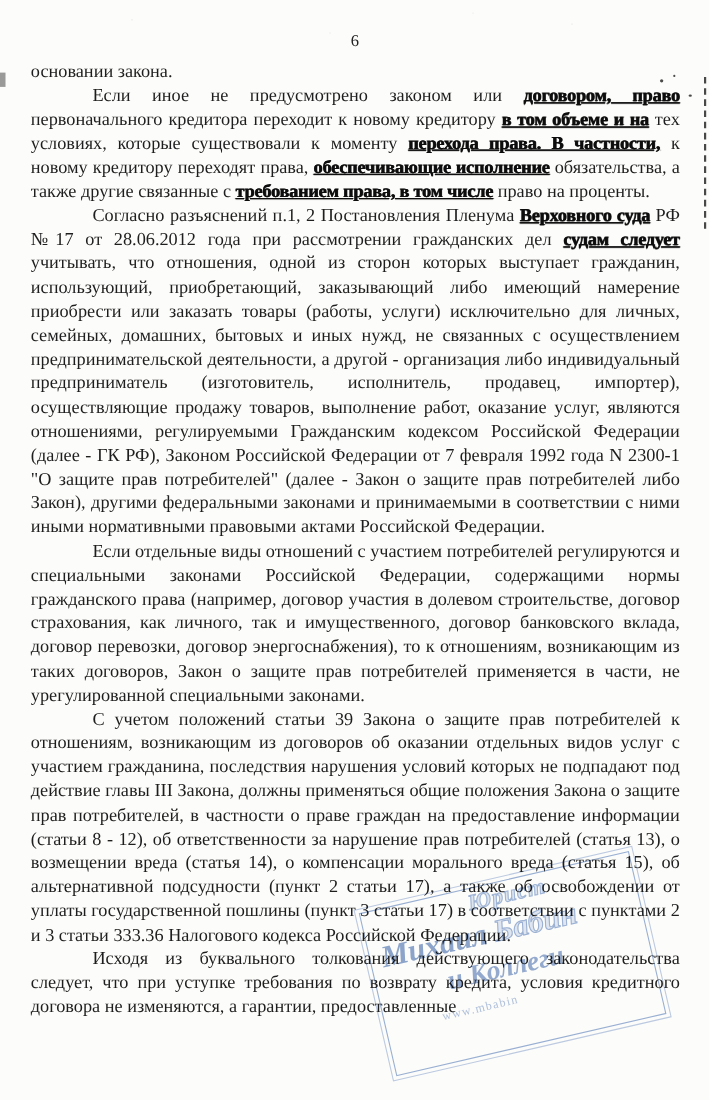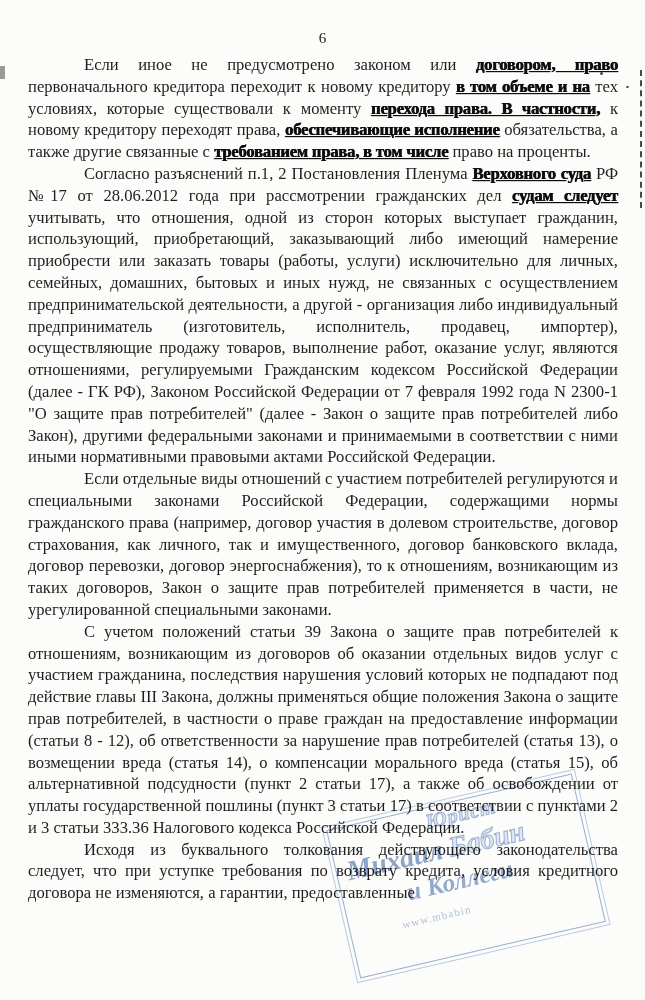--- a/index.html
+++ b/index.html
@@ -93,20 +93,21 @@
   .speck.s4{left:0px;top:66px;width:5px;height:13px;border-radius:0;opacity:.55;}
 </style>
 </head>
 <body>
 
 <div class="page">
 
   <div class="pageno">6</div>
 
   <div class="doc">
+      <p class=""><span>основании закона.</span></p>
       <p class="indent"><span>Если иное не предусмотрено законом или </span><span class="smudge">договором, право</span><span> первоначального кредитора переходит к новому кредитору </span><span class="smudge">в том объеме и на</span><span> тех условиях, которые существовали к моменту </span><span class="smudge">перехода права. В частности,</span><span> к новому кредитору переходят права, </span><span class="smudge">обеспечивающие исполнение</span><span> обязательства, а также другие связанные с </span><span class="smudge">требованием права, в том числе</span><span> право на проценты.</span></p>
       <p class="indent"><span>Согласно разъяснений п.1, 2 Постановления Пленума </span><span class="smudge">Верховного суда</span><span> РФ №17 от 28.06.2012 года при рассмотрении гражданских дел </span><span class="smudge">судам следует</span><span> учитывать, что отношения, одной из сторон которых выступает гражданин, использующий, приобретающий, заказывающий либо имеющий намерение приобрести или заказать товары (работы, услуги) исключительно для личных, семейных, домашних, бытовых и иных нужд, не связанных с осуществлением предпринимательской деятельности, а другой - организация либо индивидуальный предприниматель (изготовитель, исполнитель, продавец, импортер), осуществляющие продажу товаров, выполнение работ, оказание услуг, являются отношениями, регулируемыми Гражданским кодексом Российской Федерации (далее - ГК РФ), Законом Российской Федерации от 7 февраля 1992 года N 2300-1 "О защите прав потребителей" (далее - Закон о защите прав потребителей либо Закон), другими федеральными законами и принимаемыми в соответствии с ними иными нормативными правовыми актами Российской Федерации.</span></p>
       <p class="indent"><span>Если отдельные виды отношений с участием потребителей регулируются и специальными законами Российской Федерации, содержащими нормы гражданского права (например, договор участия в долевом строительстве, договор страхования, как личного, так и имущественного, договор банковского вклада, договор перевозки, договор энергоснабжения), то к отношениям, возникающим из таких договоров, Закон о защите прав потребителей применяется в части, не урегулированной специальными законами.</span></p>
       <p class="indent"><span>С учетом положений статьи 39 Закона о защите прав потребителей к отношениям, возникающим из договоров об оказании отдельных видов услуг с участием гражданина, последствия нарушения условий которых не подпадают под действие главы III Закона, должны применяться общие положения Закона о защите прав потребителей, в частности о праве граждан на предоставление информации (статьи 8 - 12), об ответственности за нарушение прав потребителей (статья 13), о возмещении вреда (статья 14), о компенсации морального вреда (статья 15), об альтернативной подсудности (пункт 2 статьи 17), а также об освобождении от уплаты государственной пошлины (пункт 3 статьи 17) в соответствии с пунктами 2 и 3 статьи 333.36 Налогового кодекса Российской Федерации.</span></p>
       <p class="indent"><span>Исходя из буквального толкования действующего законодательства следует, что при уступке требования по возврату кредита, условия кредитного договора не изменяются, а гарантии, предоставленные</span></p>
     </div>
 
   <div class="stamp">
     <span class="wm-title">Юрист</span>
     <div class="wm-name">

